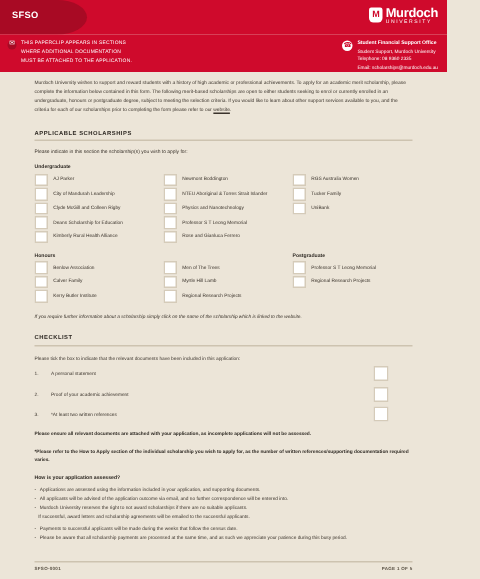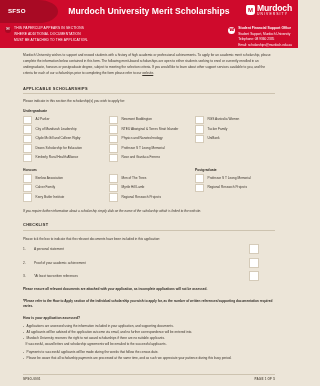--- a/index.html
+++ b/index.html
@@ -111,21 +111,20 @@
   .footer-txt{font-size:3px;font-weight:bold;color:#5b5346;letter-spacing:.2px;}
 </style>
 </head>
 <body>
 
 <div class="page">
 
   <div class="header">
     <div class="swoosh"></div>
     <div class="brand-mark">SFSO</div>
-    <div class="header-title">Murdoch University Merit Scholarships</div>
     <div class="murdoch-logo">
       <span class="shield">
         <span class="shield-inner">M</span>
       </span>
       <span class="logo-text">
         <span class="l1">Murdoch</span>
         <span class="l2">UNIVERSITY</span>
       </span>
     </div>
   </div>

